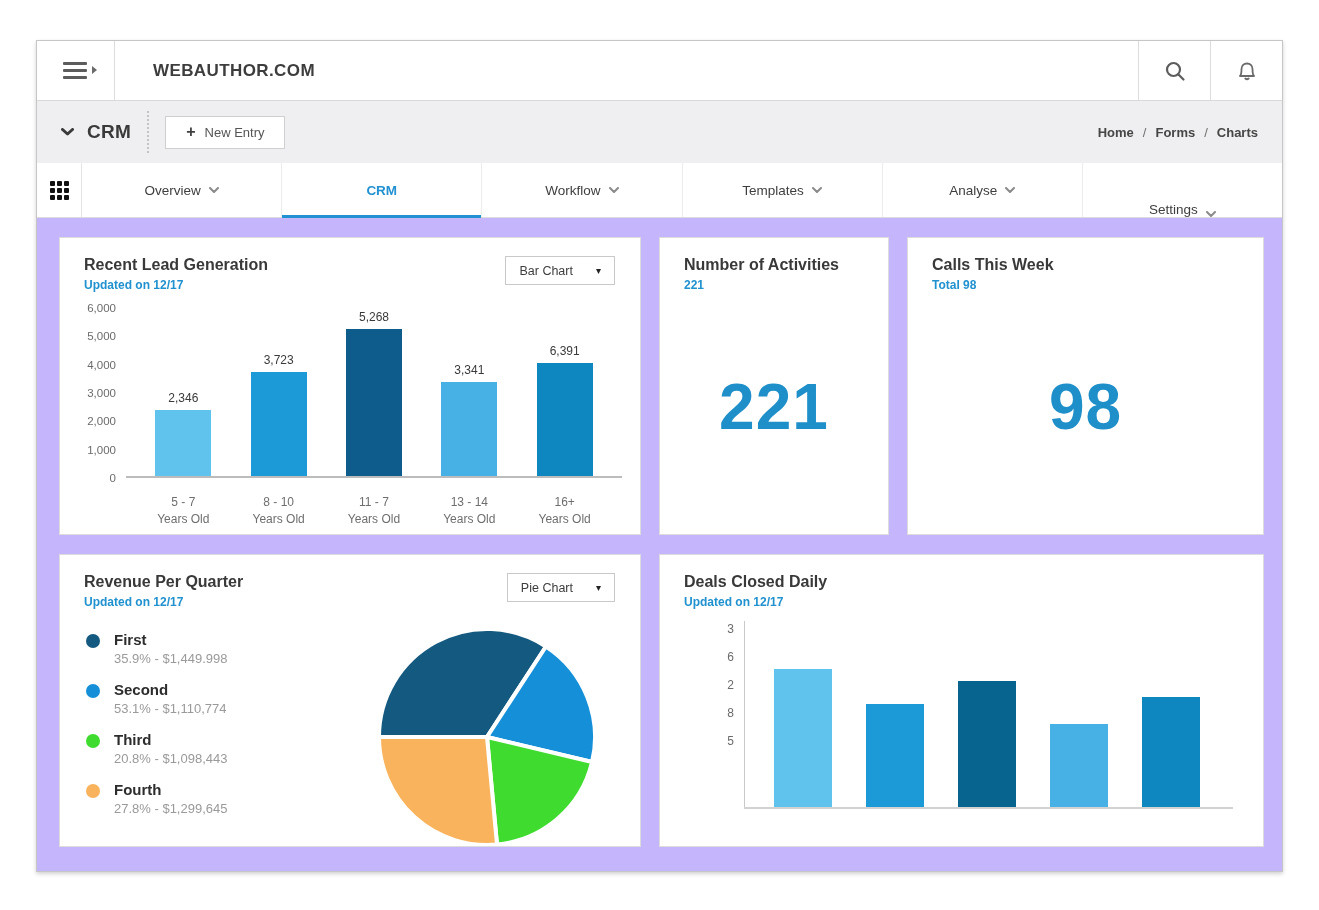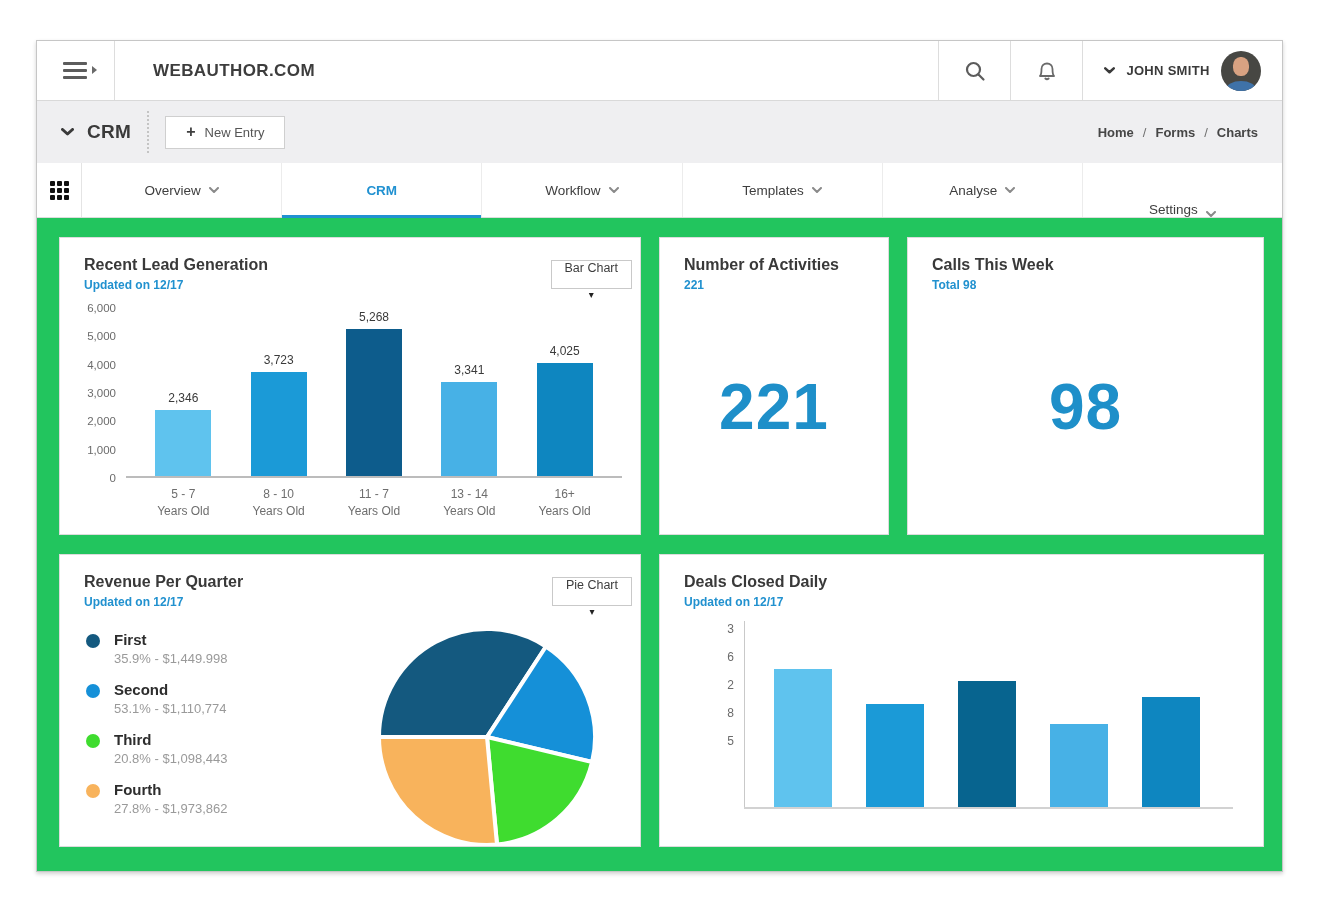--- a/index.html
+++ b/index.html
@@ -1,18 +1,18 @@
 <!DOCTYPE html>
 <html><head>
 <meta charset="utf-8">
 <style>
   * { box-sizing: border-box; margin: 0; padding: 0; }
   html,body { width:1319px; height:910px; background:#ffffff; font-family:"Liberation Sans",sans-serif; }
   .app { position:absolute; left:36px; top:40px; width:1247px; height:832px;
-         background:#22c55e; border:1px solid #c6c6c6; box-shadow:0 2px 4px rgba(0,0,0,.18);
+         background:#c4b5fd; border:1px solid #c6c6c6; box-shadow:0 2px 4px rgba(0,0,0,.18);
          display:flex; flex-direction:column; overflow:hidden; }
 
   
   .header { height:60px; min-height:60px; background:#fff; border-bottom:1px solid #d9d9d9; display:flex; }
   .burger-cell { width:78px; border-right:1px solid #ddd; display:flex; align-items:center; justify-content:center; cursor:pointer; }
   .burger { position:relative; width:26px; height:17px; }
   .burger span { display:block; height:3px; background:#5c5c5c; border-radius:1px; margin-bottom:4px; width:24px; }
   .burger .tri { position:absolute; right:-8px; top:4px; width:0; height:0;
                  border-top:4px solid transparent; border-bottom:4px solid transparent; border-left:5px solid #6a6a6a; }
   .site-title { flex:1; display:flex; align-items:center; padding-left:38px;
@@ -47,38 +47,38 @@
   .tab:last-child { border-right:none;align-items:flex-end; }
   .tab .tchev { width:10px; height:6px; }
   .tab .tchev polyline { fill:none; stroke:#8a8a8a; stroke-width:2; stroke-linecap:round; stroke-linejoin:round; }
   .tab.active { color:#2191d1; font-weight:bold; }
   .tab.active::after { content:""; position:absolute; left:0; right:0; bottom:-1px; height:3px; background:#2191d1; }
 
   
   .content { flex:1; padding:19px 18px 0 22px; display:grid;
              grid-template-columns:582px 230px 1fr; grid-template-rows:298px 293px; gap:19px 18px; }
   .card { background:#fff; border:1px solid #dcdcdc; overflow:hidden; }
-  .card-head { display:flex; justify-content:space-between; align-items:center; padding:18px 8px 0 24px; }
+  .card-head { display:flex; justify-content:space-between; align-items:flex-start; padding:18px 25px 0 24px; }
   .card-title { font-size:16px; font-weight:bold; color:#393939; }
   .card-sub { font-size:12px; font-weight:bold; color:#2191cf; margin-top:4px; }
-  .select-btn { border:1px solid #c9c9c9; background:#fff; height:29px; padding:0 13px; display:flex; align-items:center; gap:14px;
-                font-size:12.5px; color:#3d3d3d; cursor:pointer;flex-direction:column; }
+  .select-btn { border:1px solid #c9c9c9; background:#fff; height:29px; padding:0 13px; display:flex; align-items:center; gap:23px;
+                font-size:12.5px; color:#3d3d3d; cursor:pointer; }
   .select-btn .tri { font-size:10px; color:#222; }
 
   
   .lead-chart { display:flex; padding:16px 18px 0 12px; }
   .lead-y { width:54px; height:170px; display:flex; flex-direction:column; justify-content:space-between;
             align-items:flex-end; padding-right:10px; font-size:11.5px; color:#6b6b6b; }
   .lead-y div { height:0; line-height:0; }
   .lead-right { flex:1; }
   .lead-plot { height:170px; border-bottom:2px solid #bcbcbc; display:flex; justify-content:space-evenly; }
   .bar-col { width:76px; height:100%; display:flex; flex-direction:column; align-items:center; justify-content:flex-end; }
   .bar-val { font-size:12px; font-weight:normal; color:#3a3a3a; margin-bottom:5px; }
   .bar { width:56px; }
-  .lead-x { display:flex; justify-content:space-evenly; margin-top:8px; }
+  .lead-x { display:flex; justify-content:space-evenly; margin-top:16px; }
   .x-col { width:76px; text-align:center; font-size:12px; color:#6e6e6e; line-height:1.4; }
 
   
   .big-number { text-align:center; margin-top:78px; font-size:64px; font-weight:bold; color:#1e8fc9; letter-spacing:1px; }
 
   
   .rev-body { display:flex; padding:14px 20px 0 26px; }
   .legend { display:flex; flex-direction:column; gap:15px; width:268px; padding-top:8px; }
   .legend-item { display:flex; gap:14px; }
   .legend-dot { width:14px; height:14px; border-radius:50%; margin-top:3px; flex:none; }
@@ -112,30 +112,20 @@
       <svg data-interactable="false" width="22" height="22" viewBox="0 0 22 22">
         <circle cx="9.5" cy="9.5" r="6.5" fill="none" stroke="#5c5c5c" stroke-width="2.2"></circle>
         <line x1="14.5" y1="14.5" x2="19.5" y2="19.5" stroke="#5c5c5c" stroke-width="2.2" stroke-linecap="round"></line>
       </svg>
     </div>
     <div class="icon-cell" data-interactable="true">
       <svg data-interactable="false" width="24" height="24" viewBox="0 0 24 24">
         <path d="M5 17 C5 17 6.5 15.5 6.5 10 C6.5 6.5 9 4.5 12 4.5 C15 4.5 17.5 6.5 17.5 10 C17.5 15.5 19 17 19 17 Z" fill="none" stroke="#6a6a6a" stroke-width="1.8" stroke-linejoin="round"></path>
         <path d="M10.3 19.5 Q12 21 13.7 19.5" fill="none" stroke="#6a6a6a" stroke-width="1.8" stroke-linecap="round"></path>
       </svg>
-    </div>
-    <div class="user-cell" data-interactable="true">
-      <svg class="chev" data-interactable="false" viewBox="0 0 13 8" style="width:11px;height:7px">
-          <polyline points="1.5,1.5 6.5,6 11.5,1.5"></polyline>
-        </svg>
-      <span class="user-name" data-interactable="false">JOHN SMITH</span>
-      <div class="avatar" data-interactable="false">
-          <div class="av-head"></div>
-          <div class="av-body"></div>
-        </div>
     </div>
   </div>
 
   <div class="subheader" data-interactable="false">
     <svg class="chev" data-interactable="true" viewBox="0 0 13 8">
         <polyline points="1.5,1.5 6.5,6 11.5,1.5"></polyline>
       </svg>
     <span class="section-name" data-interactable="false">CRM</span>
     <span class="dotted-sep" data-interactable="false"></span>
     <button class="new-entry" data-interactable="true">
@@ -235,21 +225,21 @@
               </div>
               <div class="bar-col" data-interactable="false">
                 <div class="bar-val">5,268</div>
                 <div class="bar" style="height: 87.8%; background: rgb(13, 92, 140);"></div>
               </div>
               <div class="bar-col" data-interactable="false">
                 <div class="bar-val">3,341</div>
                 <div class="bar" style="height: 55.6833%; background: rgb(71, 177, 230);"></div>
               </div>
               <div class="bar-col" data-interactable="false">
-                <div class="bar-val">4,025</div>
+                <div class="bar-val">6,391</div>
                 <div class="bar" style="height: 67.0833%; background: rgb(14, 134, 192);"></div>
               </div>
             </div>
           <div class="lead-x" id="lead-x" data-interactable="false">
               <div class="x-col" data-interactable="false">
                 <div>5 - 7</div>
                 <div>Years Old</div>
               </div>
               <div class="x-col" data-interactable="false">
                 <div>8 - 10</div>
@@ -323,21 +313,21 @@
             <span class="legend-dot" data-interactable="false" style="background: rgb(63, 220, 47);"></span>
             <div>
               <div class="legend-label" data-interactable="false">Third</div>
               <div class="legend-detail" data-interactable="false">20.8% - $1,098,443</div>
             </div>
           </div>
           <div class="legend-item" data-interactable="false">
             <span class="legend-dot" data-interactable="false" style="background: rgb(248, 179, 92);"></span>
             <div>
               <div class="legend-label" data-interactable="false">Fourth</div>
-              <div class="legend-detail" data-interactable="false">27.8% - $1,973,862</div>
+              <div class="legend-detail" data-interactable="false">27.8% - $1,299,645</div>
             </div>
           </div>
         </div>
         <div class="pie-wrap">
           <svg id="pie-svg" data-interactable="false" width="228" height="228" viewBox="0 0 228 228">
               <path d="M 114 114 L 6.00 114.00 A 108 108 0 0 1 172.96 23.51 Z" fill="#14597f" stroke="#ffffff" stroke-width="4" stroke-linejoin="round" data-interactable="false"></path>
               <path d="M 114 114 L 172.96 23.51 A 108 108 0 0 1 219.07 138.98 Z" fill="#1590d8" stroke="#ffffff" stroke-width="4" stroke-linejoin="round" data-interactable="false"></path>
               <path d="M 114 114 L 219.07 138.98 A 108 108 0 0 1 124.00 221.54 Z" fill="#3fdc2f" stroke="#ffffff" stroke-width="4" stroke-linejoin="round" data-interactable="false"></path>
               <path d="M 114 114 L 124.00 221.54 A 108 108 0 0 1 6.00 114.00 Z" fill="#f8b35c" stroke="#ffffff" stroke-width="4" stroke-linejoin="round" data-interactable="false"></path>
             </svg>

